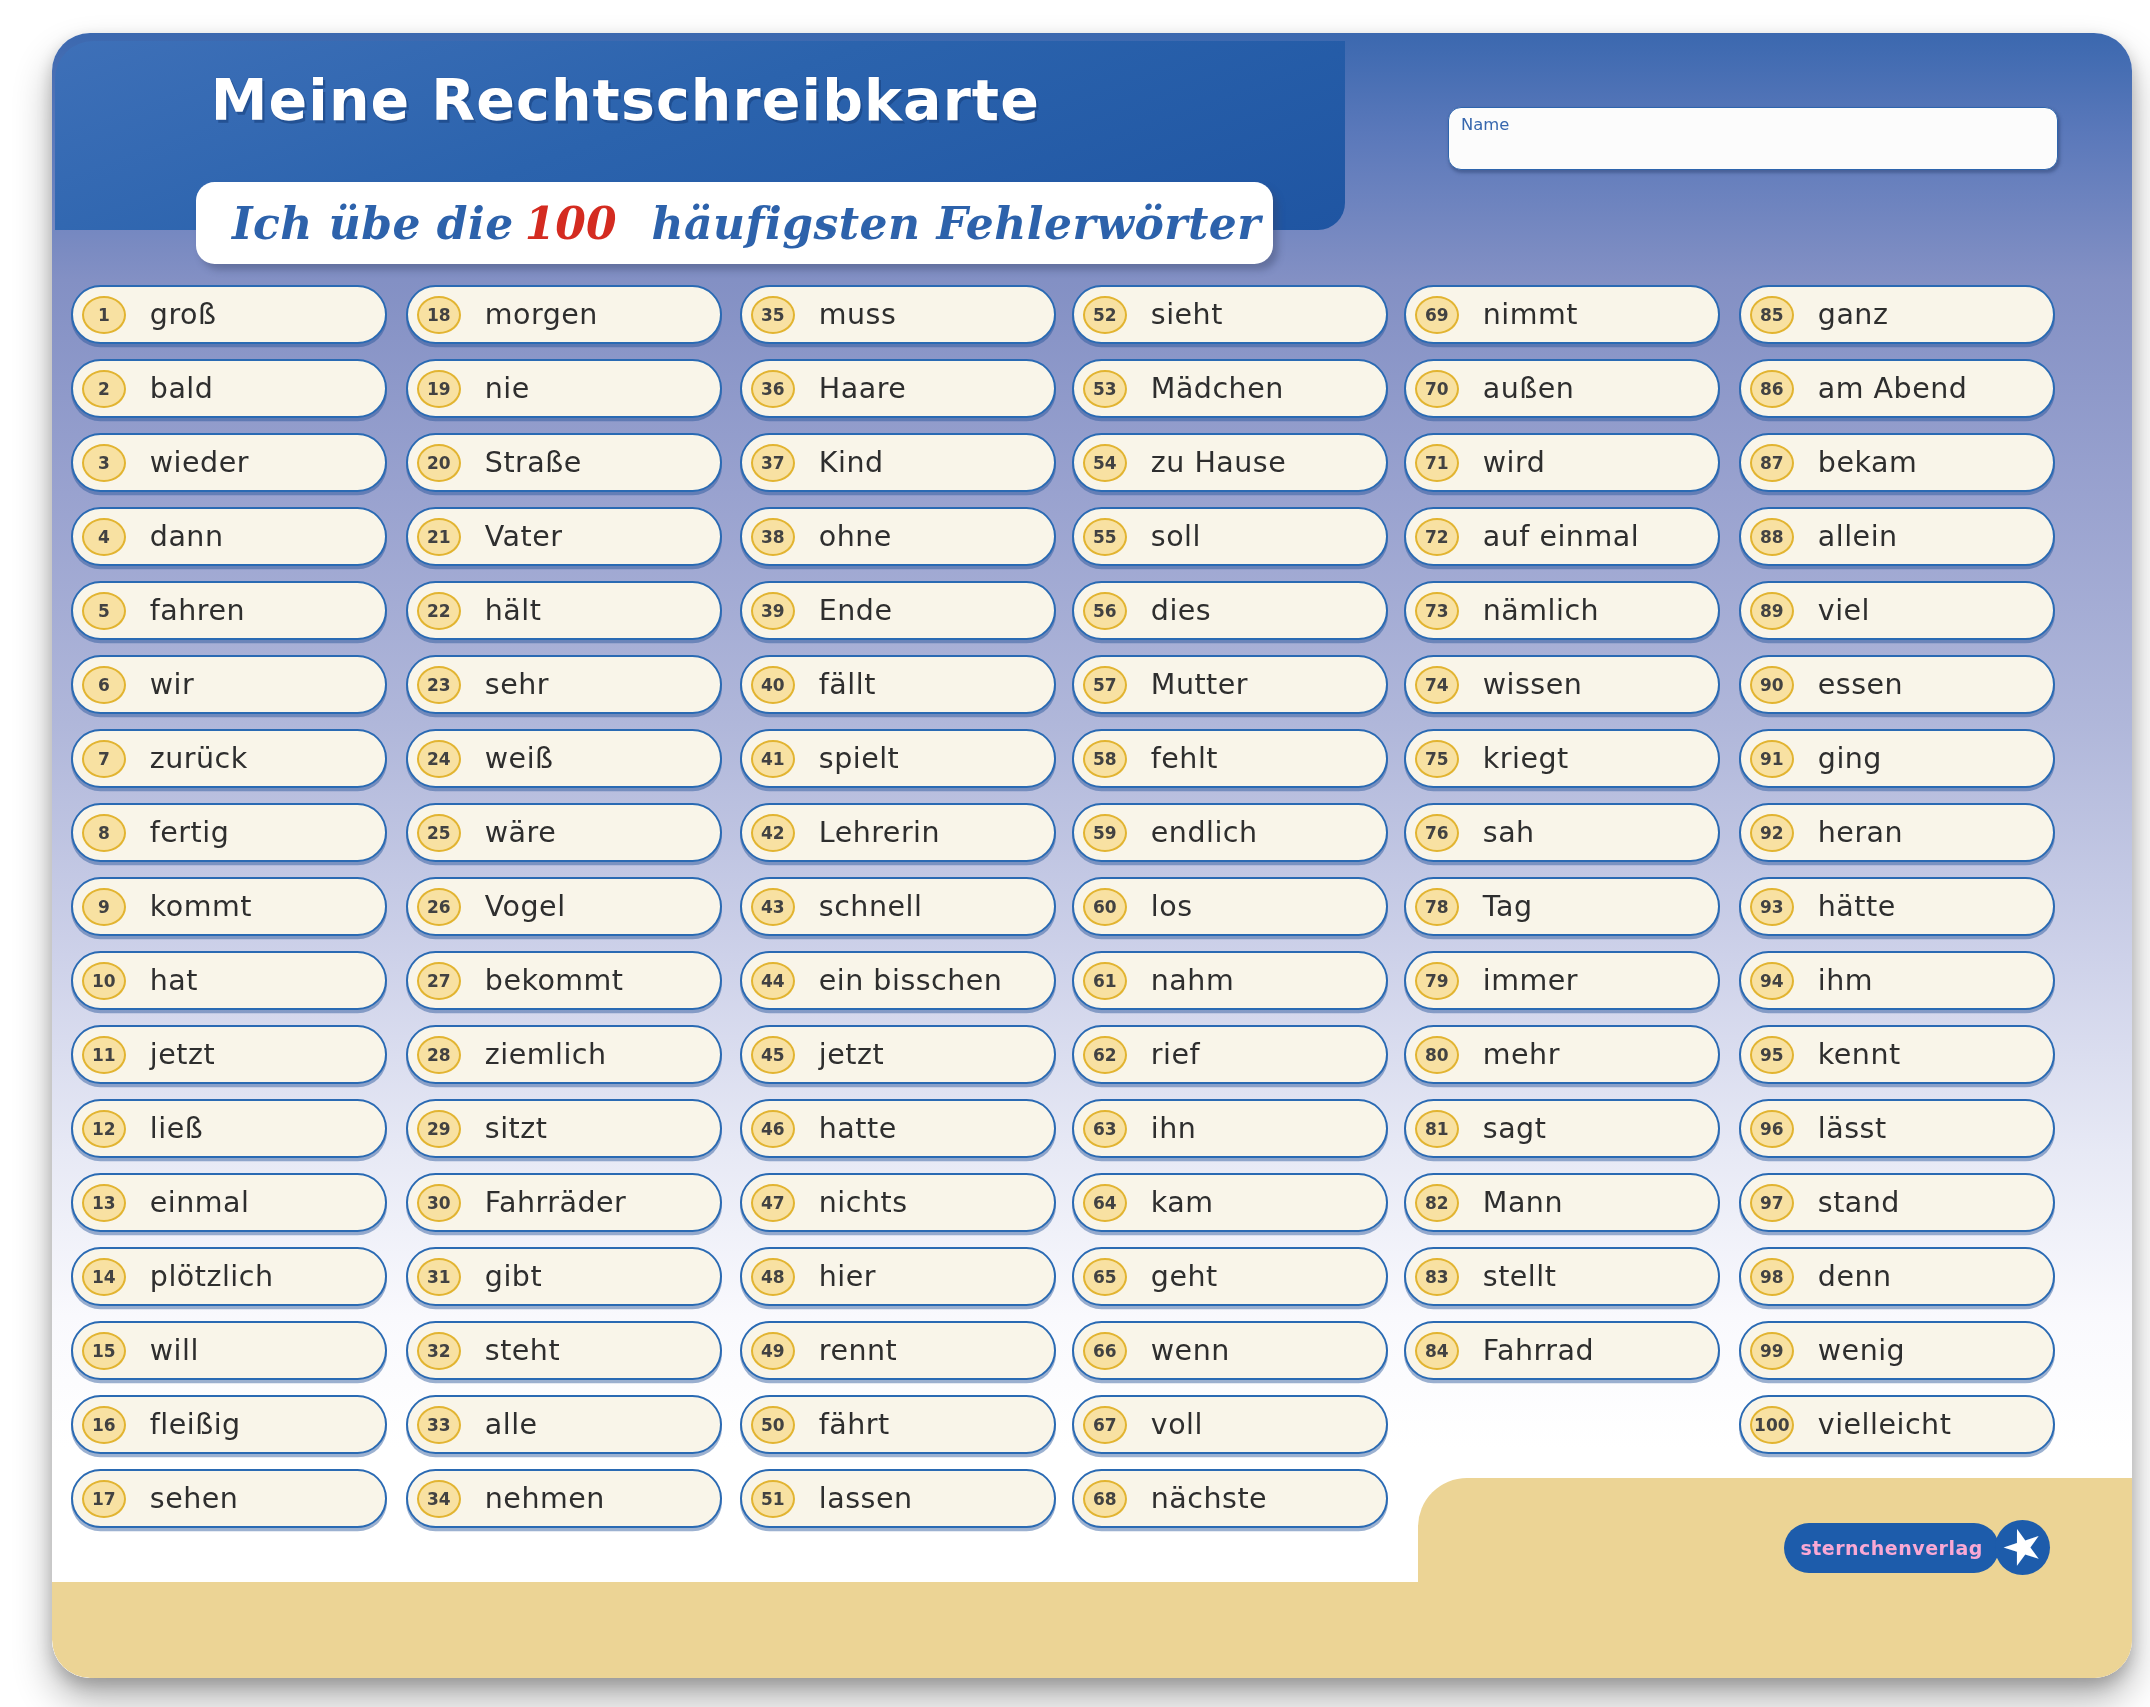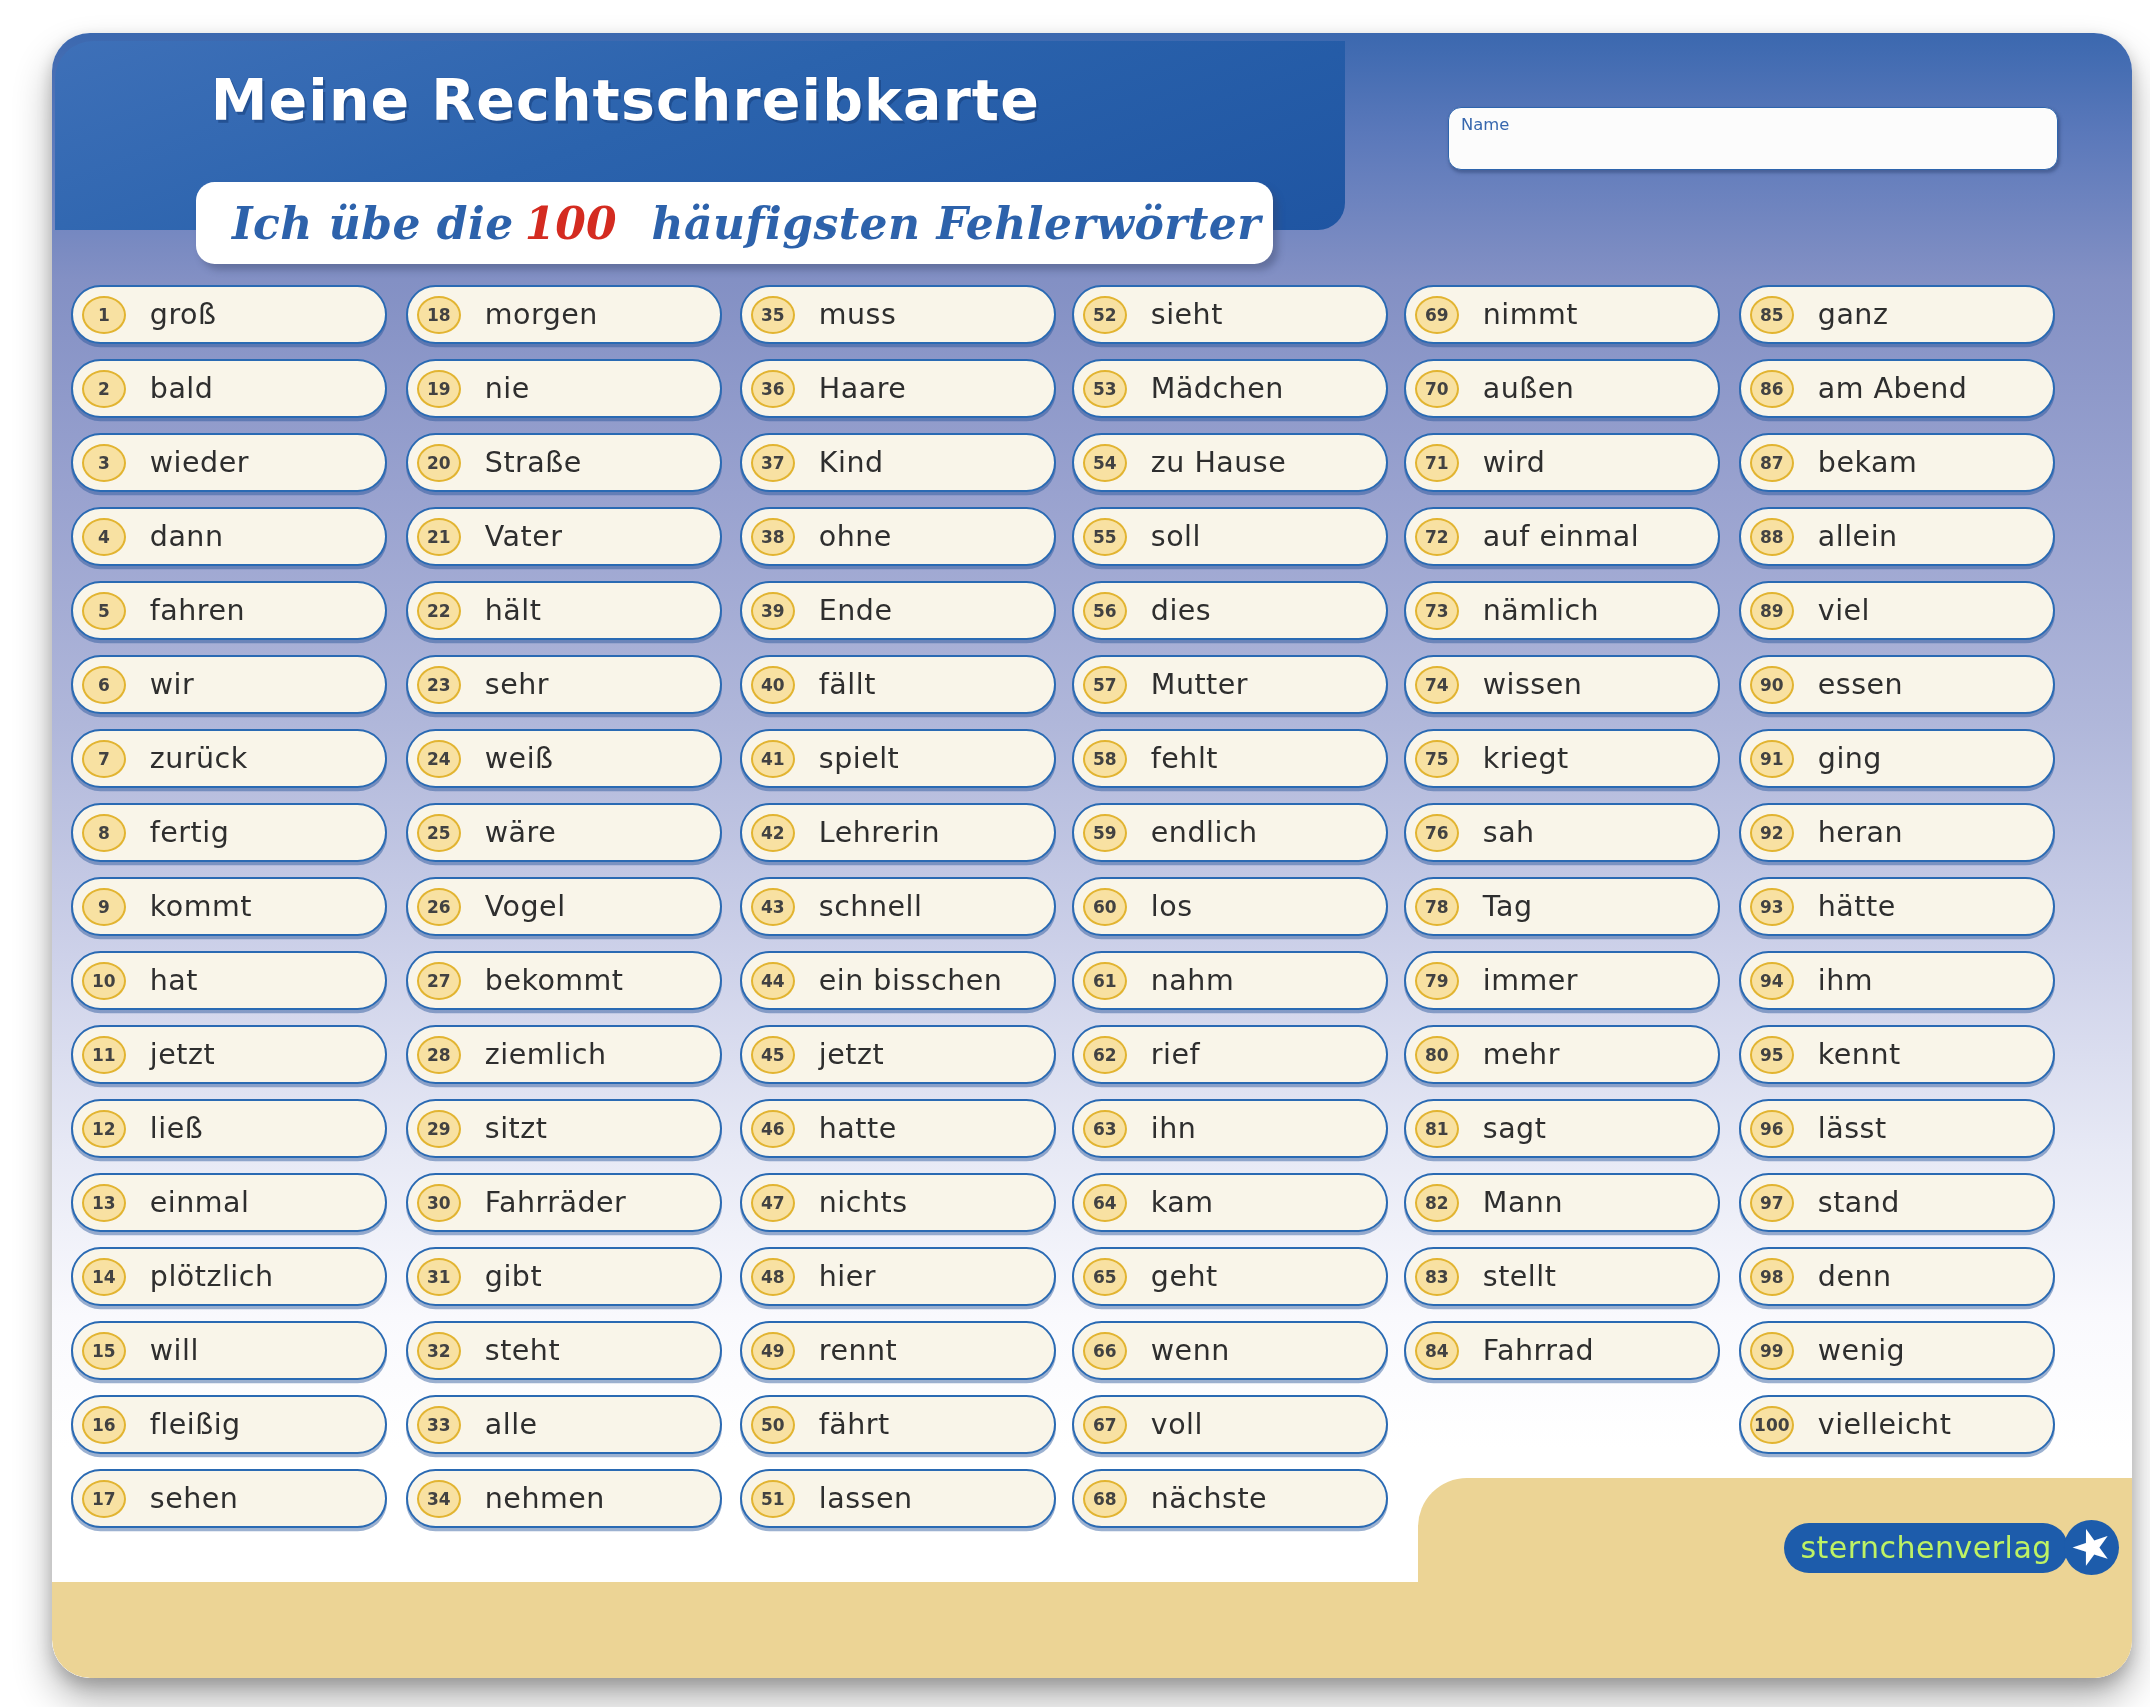--- a/index.html
+++ b/index.html
@@ -44,21 +44,21 @@
     border-radius:33px;display:flex;align-items:center;padding-left:8.8px;
     box-shadow:0 3.3px 0 rgba(36,83,150,0.45);}
   .badge{box-sizing:border-box;width:44px;height:38px;flex:0 0 44px;border-radius:50%;
     border:2.7px solid #e2b431;background:#f8e1a2;display:flex;align-items:center;
     justify-content:center;font-size:17px;font-weight:bold;color:#424242;}
   .word{margin-left:24px;font-size:28.5px;color:#2e2e2e;letter-spacing:0.5px;white-space:nowrap;}
   
   .logo{position:absolute;left:1732px;top:1487px;display:flex;align-items:center;}
   .logo-rect{box-sizing:border-box;height:50px;background:#1d5cab;border-radius:25px;
     display:flex;align-items:center;padding:0 16.4px;}
-  .logo-rect span{color:#bef264;font-size:30px;font-weight:normal;letter-spacing:0.5px;}
+  .logo-rect span{color:#f9a8d4;font-size:19px;font-weight:bold;letter-spacing:0.5px;}
   .logo-star{width:55px;height:55px;border-radius:50%;background:#1d5cab;margin-left:-4.4px;
     display:flex;align-items:center;justify-content:center;}
   .logo-star span{color:#ffffff;font-size:48px;line-height:1;transform:rotate(-18deg);
     display:block;margin-top:-3.3px;}
 </style>
 </head>
 <body>
 
 <div class="card">
 

